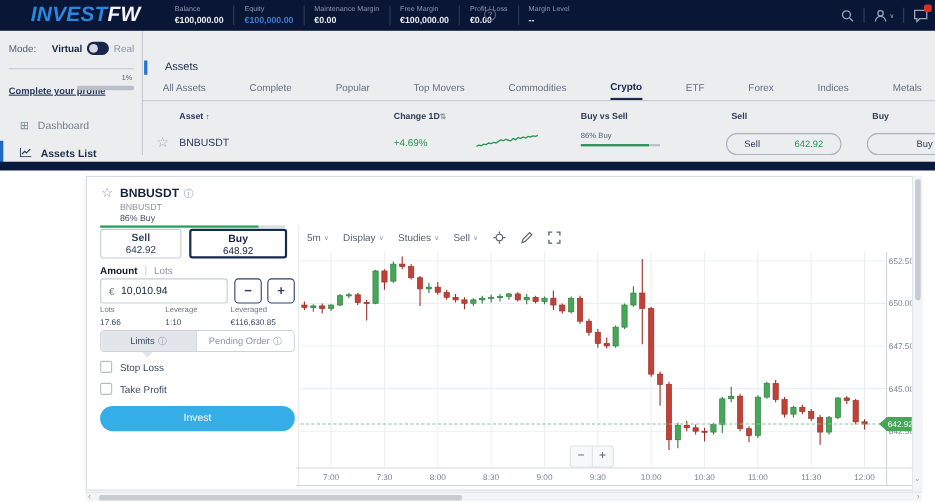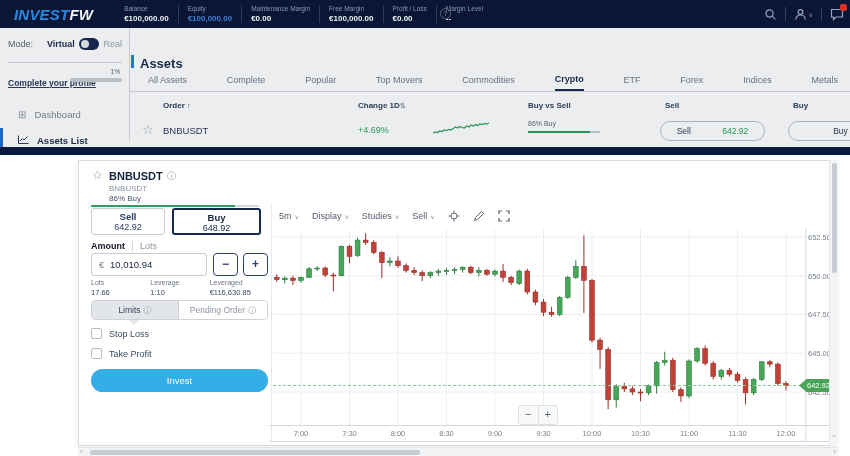--- a/index.html
+++ b/index.html
@@ -1,20 +1,20 @@
 <!DOCTYPE html>
 <html><head>
 <meta charset="utf-8">
 <style>
   * { margin:0; padding:0; box-sizing:border-box; }
   body { font-family:"Liberation Sans",sans-serif; background:#fff; }
   #screen { position:relative; width:850px; height:456px; overflow:hidden; background:#fff; }
   
   #topbar { position:absolute; left:0; top:0; width:850px; height:28px; background:#0a1635; display:flex; align-items:center; z-index:5; }
-  #logo { font-style:italic; font-weight:bold; font-size:15px; letter-spacing:.2px; margin-left:14px; white-space:nowrap; }
+  #logo { font-style:italic; font-weight:bold; font-size:19px; letter-spacing:.2px; margin-left:28px; white-space:nowrap; }
   #logo .p1 { color:#2988e0; } #logo .p2 { color:#f2f4f8; }
   #stats { display:flex; margin-left:22px; align-items:center; height:100%; }
   .stat { padding:0 9px; border-left:1px solid rgba(255,255,255,.16); }
   .stat:first-child { border-left:none; }
   .stat .lb { font-size:6.5px; color:#8d96b0; margin-bottom:2px; white-space:nowrap; }
   .stat .vl { font-size:8px; color:#eef1f6; font-weight:bold; white-space:nowrap; }
   .stat.hl .vl { color:#3f7fd6; }
   #help-icon { position:absolute; left:440px; top:8px; width:11px; height:11px; border:1px solid #5a6478; border-radius:50%; color:#8d96b0; font-size:7px; line-height:9px; text-align:center; }
   #topbar-right { position:absolute; right:6px; top:0; height:28px; display:flex; align-items:center; gap:8px; color:#9aa3ba; }
   .tb-div { width:1px; height:14px; background:rgba(255,255,255,.18); }
@@ -36,21 +36,21 @@
   #profile-link { font-size:8.5px; font-weight:bold; color:#2a3b5c; text-decoration:underline; }
   #profile-pct { position:absolute; right:2px; top:-4px; font-size:6.5px; color:#5a6475; }
   #profile-bar { position:absolute; right:0; top:6px; width:52px; height:4px; background:#c9cdd4; border-radius:2px; overflow:hidden; }
   #profile-fill { height:100%; width:20%; background:#2f7fd6; }
   .side-item { position:absolute; left:0; width:130px; height:24px; display:flex; align-items:center; font-size:9.5px; color:#7c8696; }
   .side-item .ic { margin:0 8px 0 18px; font-size:10px; color:#8a93a3; }
   .side-item.active { color:#22324f; font-weight:bold; border-left:3px solid #1f6fd0; }
   .side-item.active .ic { color:#2b3d5e; margin-left:15px; }
   
   #assets-accent { position:absolute; left:131px; top:27px; width:3px; height:13px; background:#2a7de1; }
-  #assets-title { position:absolute; left:140px; top:28px; font-size:13px; font-weight:bold; color:#1b2b4d; }
+  #assets-title { position:absolute; left:150px; top:28px; font-size:10px; font-weight:normal; color:#1b2b4d; }
   #hint { position:absolute; left:558px; top:30px; width:292px; font-size:7.2px; color:#6e7787; white-space:nowrap; overflow:hidden; }
   #tabs { position:absolute; left:148px; top:44px; width:690px; height:20px; display:flex; justify-content:space-between; align-items:center; }
   .tab { font-size:9px; color:#6e7787; white-space:nowrap; padding-bottom:5px; }
   .tab.active { color:#1b2b4d; font-weight:bold; border-bottom:2px solid #1b2b4d; }
   #tabs-div { position:absolute; left:130px; top:63px; width:720px; height:1px; background:#d6dade; }
   .th { position:absolute; top:73px; font-size:8px; font-weight:bold; color:#31405c; white-space:nowrap; }
   .sort { font-size:7px; color:#31405c; } .sort.dim { color:#9aa3b0; }
   #row-star { position:absolute; left:142px; top:94px; font-size:13px; color:#a6aeb9; }
   #row-symbol { position:absolute; left:163px; top:97px; font-size:9.5px; color:#2c3c58; }
   #row-change { position:absolute; left:358px; top:97px; font-size:9px; color:#27a35d; }
@@ -221,21 +221,21 @@
         <span class="tab">Top Movers</span>
         <span class="tab">Commodities</span>
         <span class="tab active">Crypto</span>
         <span class="tab">ETF</span>
         <span class="tab">Forex</span>
         <span class="tab">Indices</span>
         <span class="tab">Metals</span>
       </div>
     <div id="tabs-div"></div>
 
-    <div class="th" style="left:163px;"><span>Order</span> <span class="sort">↑</span></div>
+    <div class="th" style="left:163px;"><span>Asset</span> <span class="sort">↑</span></div>
     <div class="th" style="left:358px;"><span>Change 1D</span><span class="sort dim">⇅</span></div>
     <div class="th" style="left:528px;">Buy vs Sell</div>
     <div class="th" style="left:665px;">Sell</div>
     <div class="th" style="left:793px;">Buy</div>
 
     <div id="row-star">☆</div>
     <div id="row-symbol">BNBUSDT</div>
     <div id="row-change">+4.69%</div>
     <svg id="row-spark" width="58" height="22">
         <polyline points="0.0,15 2.2,14 4.5,14.5 6.7,13 9.0,13.5 11.2,12 13.4,12.5 15.7,11.5 17.9,12 20.2,10.5 22.4,9 24.6,10 26.9,8.5 29.1,9.5 31.4,10 33.6,8 35.8,9 38.1,7 40.3,8 42.6,6.5 44.8,7.5 47.0,6 49.3,6.5 51.5,5.5 53.8,6 56.0,5" fill="none" stroke="#2aa05c" stroke-width="1.2"></polyline>

